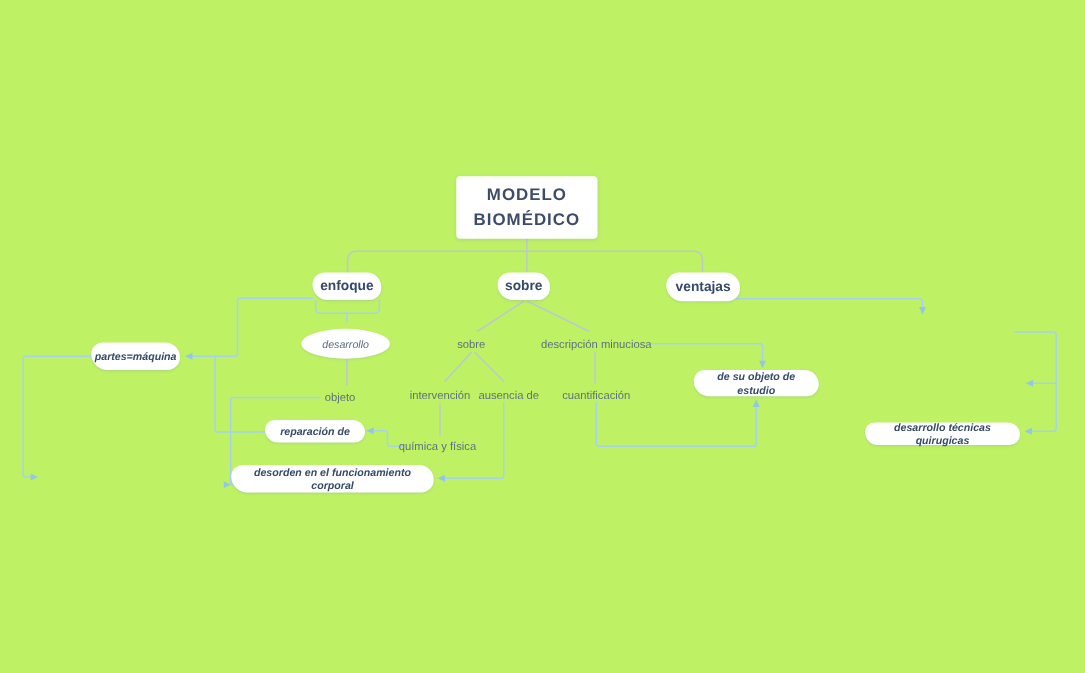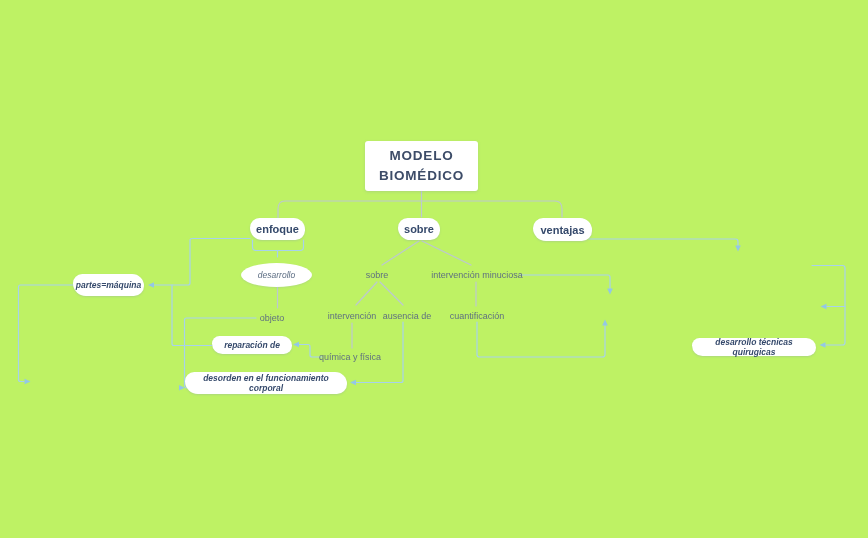--- a/index.html
+++ b/index.html
@@ -114,20 +114,21 @@
   <div class="node pill pill-branch" style="left:533px;top:218px;width:59px;height:23px;">ventajas</div>
 
   <div class="node ellipse" style="left:241px;top:263px;width:71px;height:24px;">desarrollo</div>
   <div class="node label" style="left:252px;top:312px;width:40px;height:12px;">objeto</div>
   <div class="node pill pill-blob" style="left:73px;top:274px;width:71px;height:22px;">partes=máquina</div>
   <div class="node pill pill-blob" style="left:212px;top:336px;width:80px;height:18px;">reparación de</div>
   <div class="node pill pill-blob" style="left:185px;top:372px;width:162px;height:22px;">desorden en el funcionamiento corporal</div>
   <div class="node label" style="left:320px;top:351px;width:60px;height:12px;">química y física</div>
 
   <div class="node label" style="left:357px;top:269px;width:40px;height:12px;">sobre</div>
-  <div class="node label" style="left:437px;top:269px;width:80px;height:12px;">intervención minuciosa</div>
+  <div class="node label" style="left:437px;top:269px;width:80px;height:12px;">descripción minuciosa</div>
   <div class="node label" style="left:322px;top:310px;width:60px;height:12px;">intervención</div>
   <div class="node label" style="left:377px;top:310px;width:60px;height:12px;">ausencia de</div>
   <div class="node label" style="left:447px;top:310px;width:60px;height:12px;">cuantificación</div>
+  <div class="node pill pill-blob" style="left:555px;top:296px;width:100px;height:21px;">de su objeto de estudio</div>
 
   <div class="node pill pill-blob" style="left:692px;top:338px;width:124px;height:18px;">desarrollo técnicas quirugicas</div>
 
 </div>
 
 </body></html>

